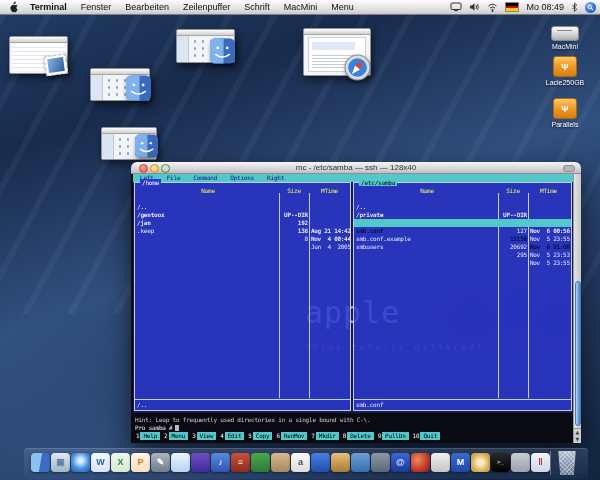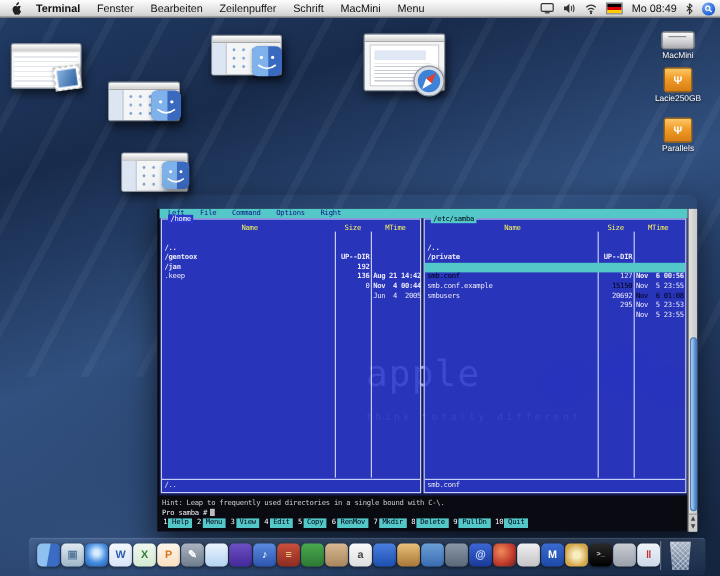--- a/index.html
+++ b/index.html
@@ -235,20 +235,27 @@
   <div class="dicon" style="left:537px;top:56px;">
     <div class="usb-body">Ψ</div>
     <div class="lbl">Lacie250GB</div>
   </div>
   <div class="dicon" style="left:537px;top:98px;">
     <div class="usb-body">Ψ</div>
     <div class="lbl">Parallels</div>
   </div>
 
   <div class="twin">
+    <div class="ttl">
+      <span class="tl r"></span>
+      <span class="tl y"></span>
+      <span class="tl g"></span>
+      <span class="cap">mc - /etc/samba — ssh — 128x40</span>
+      <span class="widget"></span>
+    </div>
     <div class="tcontent">
       <div class="mcarea">
         <div class="mcbg">
           <div class="wm">
             <div class="t1">apple</div>
             <div class="t2">think totally different</div>
           </div>
           <div class="apples"></div>
         </div>
 

